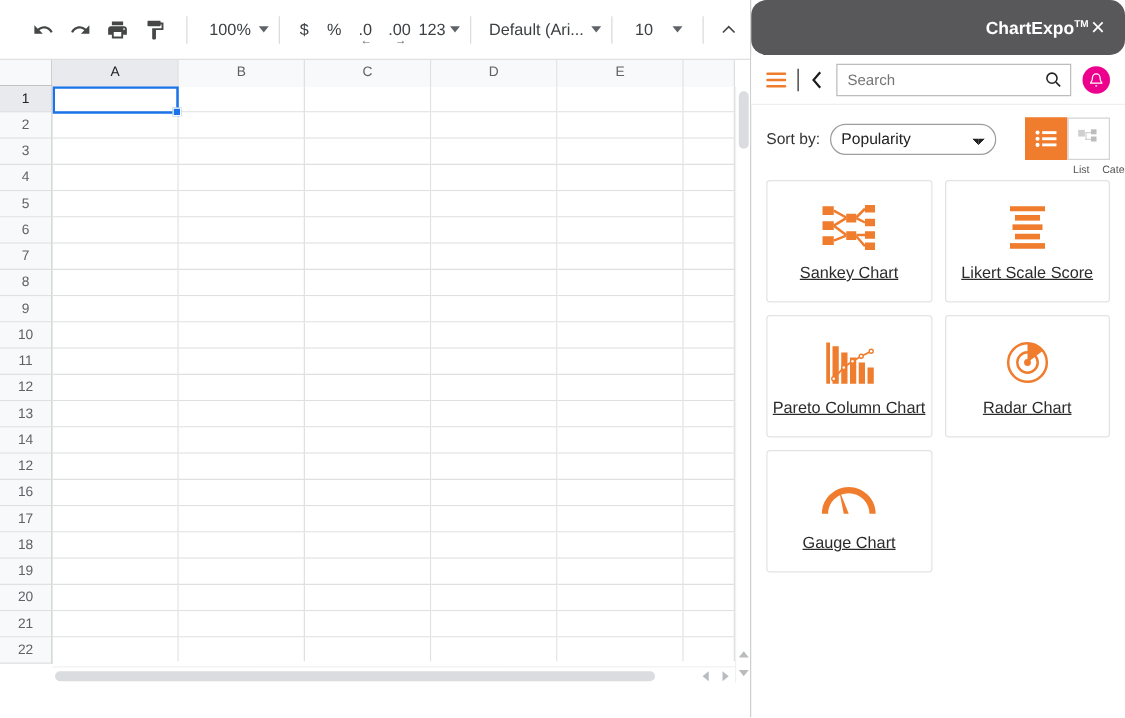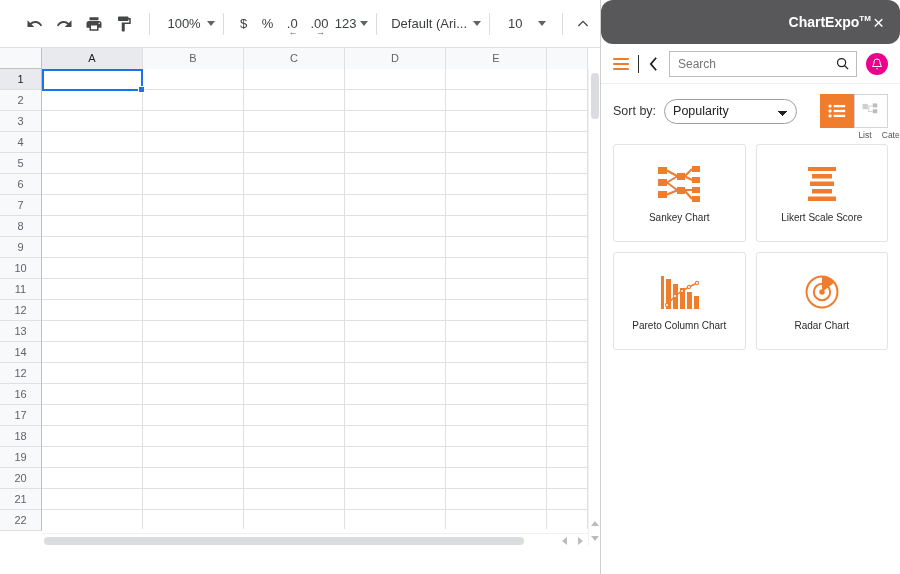--- a/index.html
+++ b/index.html
@@ -216,21 +216,21 @@
   }
   .card {
     height: 98px; border: 1px solid #e3e3e3; border-radius: 3px;
     background: #fff; display: flex; flex-direction: column;
     align-items: center; justify-content: center; gap: 6px;
     cursor: pointer; padding: 4px;
   }
   .card.selected { border: 2px solid #e23b2e; }
   .card .ic { height: 44px; display: flex; align-items: center; justify-content: center; }
   .card .cap {
-    font-size: 10px; color: #2b2b2b; text-align: right; line-height: 1.25;
+    font-size: 13px; color: #2b2b2b; text-align: right; line-height: 1.25; text-decoration: underline;
   }
 </style>
 </head>
 <body>
 
 <div id="app">
 
   <div class="sheet">
 
     <div class="toolbar">
@@ -661,15 +661,24 @@
           <div class="ic">
             <svg width="44" height="40" viewBox="0 0 44 44">
         <circle cx="22" cy="22" r="17" fill="none" stroke="#f07c2d" stroke-width="2.2"></circle>
         <circle cx="22" cy="22" r="9" fill="none" stroke="#f07c2d" stroke-width="2.2"></circle>
         <circle cx="22" cy="22" r="3" fill="#f07c2d"></circle>
         <path d="M22 22 L22 5 A17 17 0 0 1 35 12 Z" fill="#f07c2d"></path>
       </svg>
           </div>
           <div class="cap">Radar Chart</div>
         </div>
+        <div class="card">
+          <div class="ic">
+            <svg width="46" height="36" viewBox="0 0 46 34">
+        <path d="M4 30 A19 19 0 0 1 42 30" fill="none" stroke="#f07c2d" stroke-width="5"></path>
+        <path d="M23 30 L15 10 L19 30 Z" fill="#f07c2d"></path>
+      </svg>
+          </div>
+          <div class="cap">Gauge Chart</div>
+        </div>
       </div>
   </div>
 </div>
 
 </body></html>

